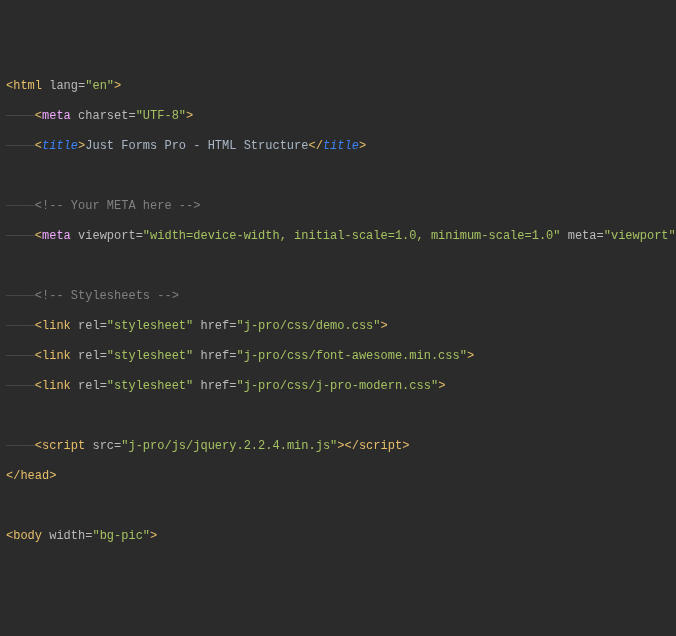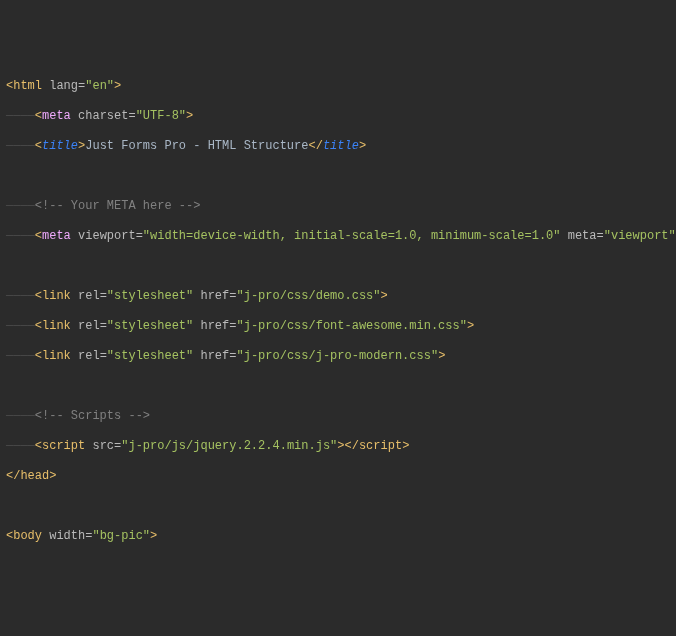--- a/index.html
+++ b/index.html
@@ -40,25 +40,25 @@
 
 
 <div class="code">
 <span class="line"><span class="ang">&lt;</span><span class="tag">html </span><span class="attr">lang</span><span class="attr">=</span><span class="val">"en"</span><span class="ang">&gt;</span></span>
 <span class="line"><span class="indent">————</span><span class="ang">&lt;</span><span class="meta-tag">meta </span><span class="attr">charset</span><span class="attr">=</span><span class="val">"UTF-8"</span><span class="ang">&gt;</span></span>
 <span class="line"><span class="indent">————</span><span class="ang">&lt;</span><span class="title-tag">title</span><span class="ang">&gt;</span><span class="text">Just Forms Pro - HTML Structure</span><span class="ang">&lt;/</span><span class="title-tag">title</span><span class="ang">&gt;</span></span>
 <span class="line"> </span>
 <span class="line"><span class="indent">————</span><span class="comment">&lt;!-- Your META here --&gt;</span></span>
 <span class="line"><span class="indent">————</span><span class="ang">&lt;</span><span class="meta-tag">meta </span><span class="attr">viewport</span><span class="attr">=</span><span class="val">"width=device-width, initial-scale=1.0, minimum-scale=1.0" </span><span class="attr">meta</span><span class="attr">=</span><span class="val">"viewport"</span><span class="ang">&gt;</span></span>
 <span class="line"> </span>
+<span class="line"><span class="indent">————</span><span class="comment">&lt;!-- Stylesheets --&gt;</span></span>
 <span class="line"><span class="indent">————</span><span class="ang">&lt;</span><span class="tag">link </span><span class="attr">rel</span><span class="attr">=</span><span class="val">"stylesheet" </span><span class="attr">href</span><span class="attr">=</span><span class="val">"j-pro/css/demo.css"</span><span class="ang">&gt;</span></span>
 <span class="line"><span class="indent">————</span><span class="ang">&lt;</span><span class="tag">link </span><span class="attr">rel</span><span class="attr">=</span><span class="val">"stylesheet" </span><span class="attr">href</span><span class="attr">=</span><span class="val">"j-pro/css/font-awesome.min.css"</span><span class="ang">&gt;</span></span>
 <span class="line"><span class="indent">————</span><span class="ang">&lt;</span><span class="tag">link </span><span class="attr">rel</span><span class="attr">=</span><span class="val">"stylesheet" </span><span class="attr">href</span><span class="attr">=</span><span class="val">"j-pro/css/j-pro-modern.css"</span><span class="ang">&gt;</span></span>
 <span class="line"> </span>
-<span class="line"><span class="indent">————</span><span class="comment">&lt;!-- Scripts --&gt;</span></span>
 <span class="line"><span class="indent">————</span><span class="ang">&lt;</span><span class="tag">script </span><span class="attr">src</span><span class="attr">=</span><span class="val">"j-pro/js/jquery.2.2.4.min.js"</span><span class="ang">&gt;</span><span class="ang">&lt;/</span><span class="tag">script</span><span class="ang">&gt;</span></span>
 <span class="line"><span class="ang">&lt;/</span><span class="tag">head</span><span class="ang">&gt;</span></span>
 <span class="line"> </span>
 <span class="line"><span class="ang">&lt;</span><span class="tag">body </span><span class="attr">width</span><span class="attr">=</span><span class="val">"bg-pic"</span><span class="ang">&gt;</span></span>
 
 
 
 
 
 

